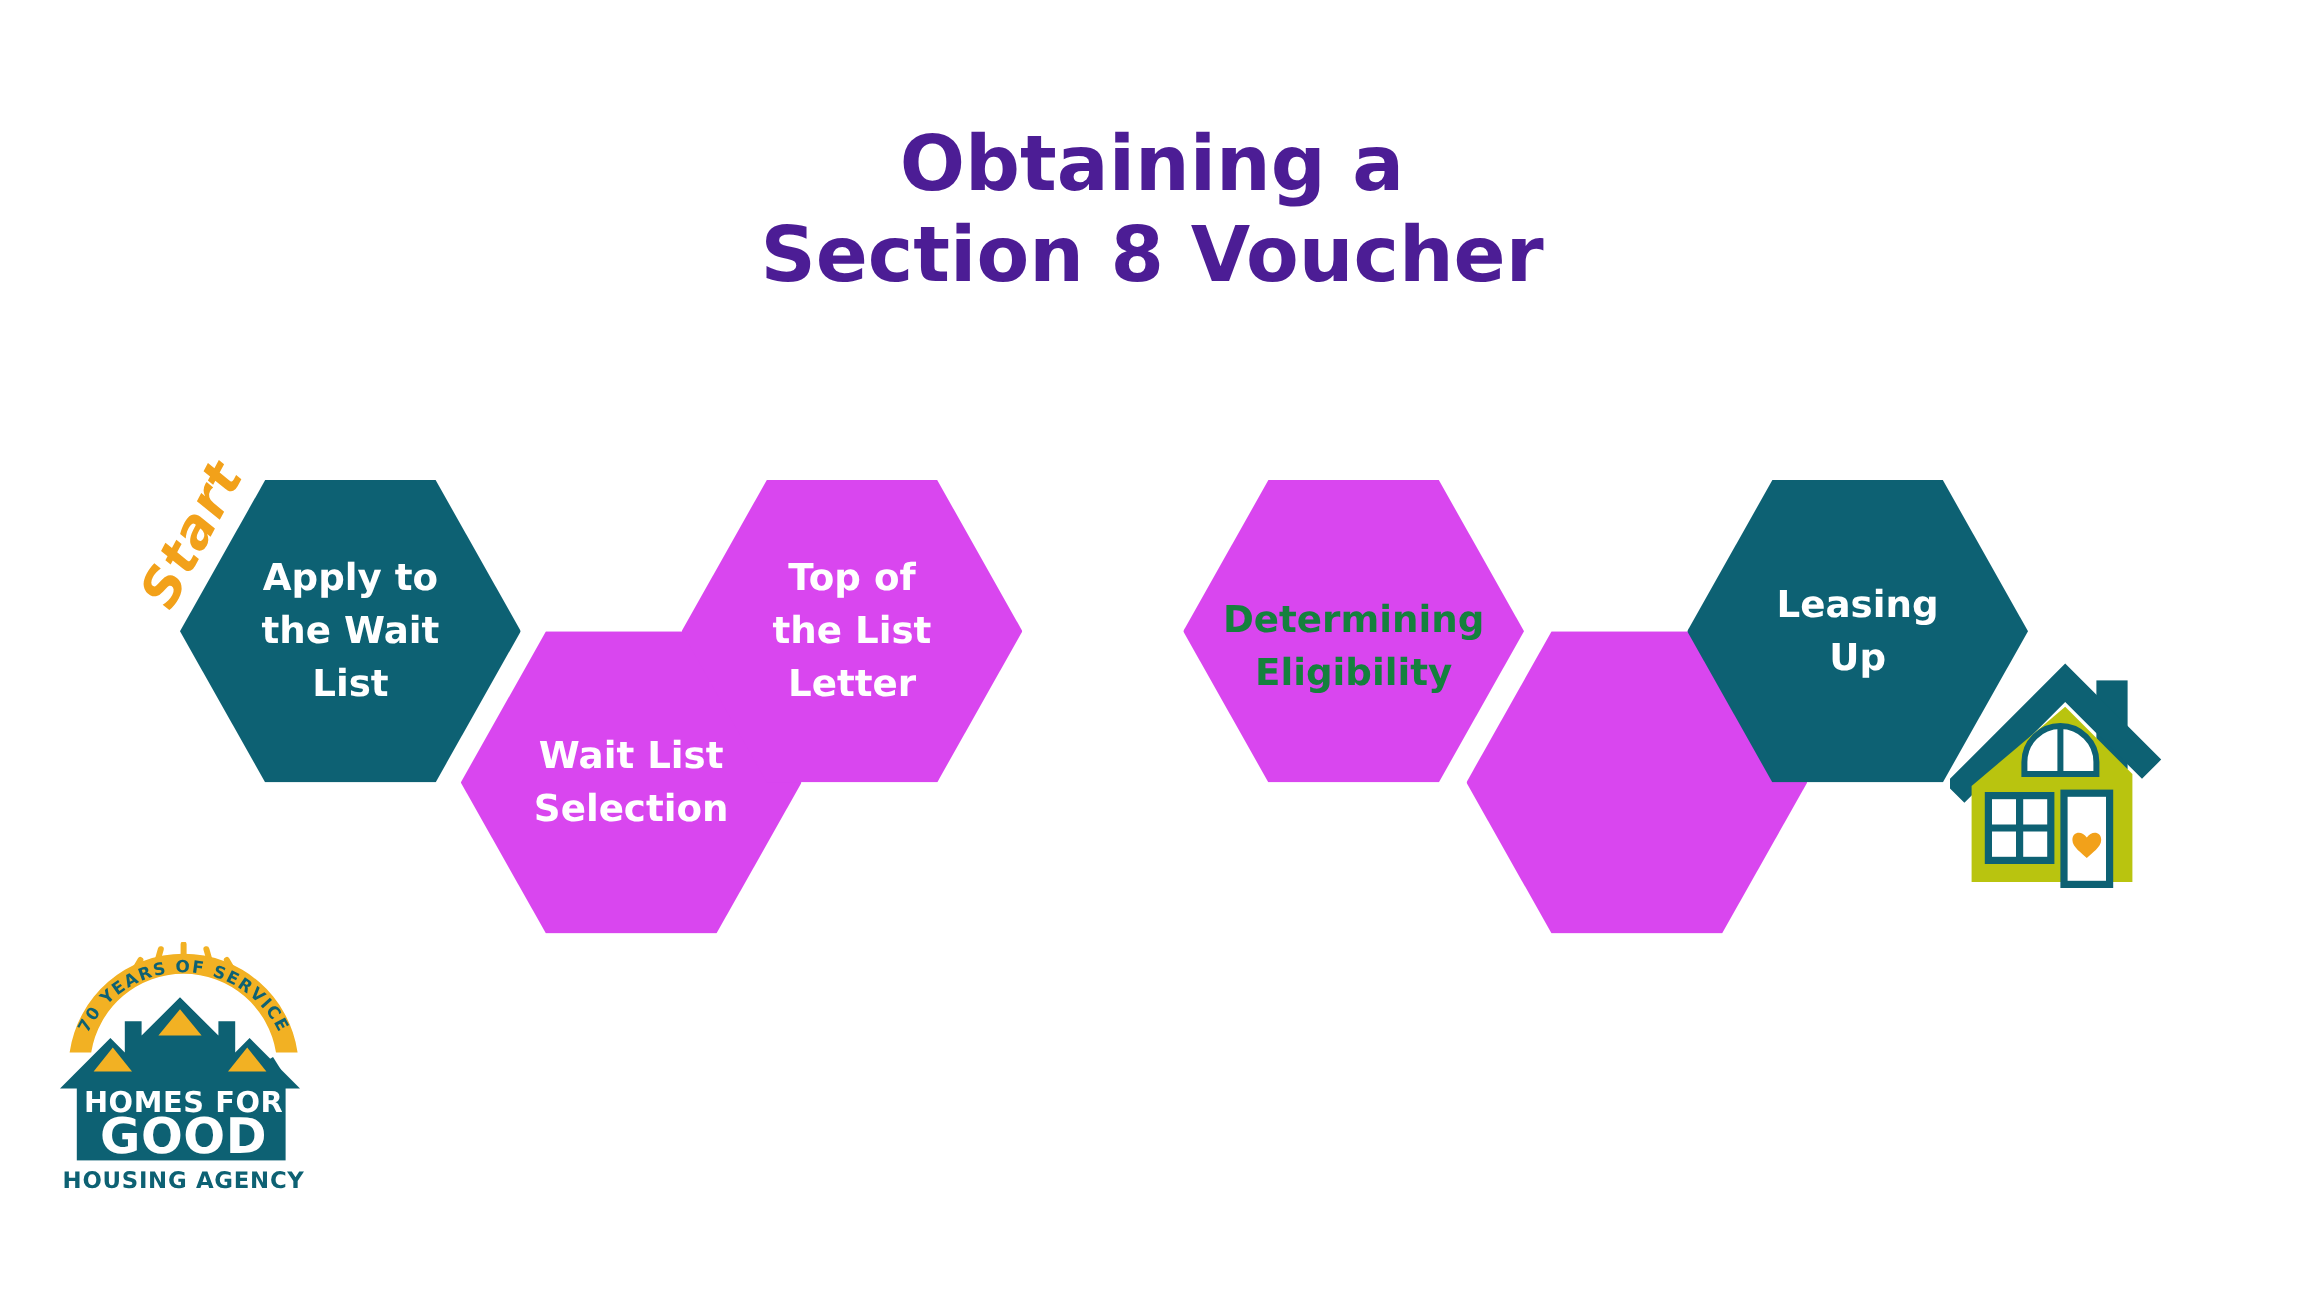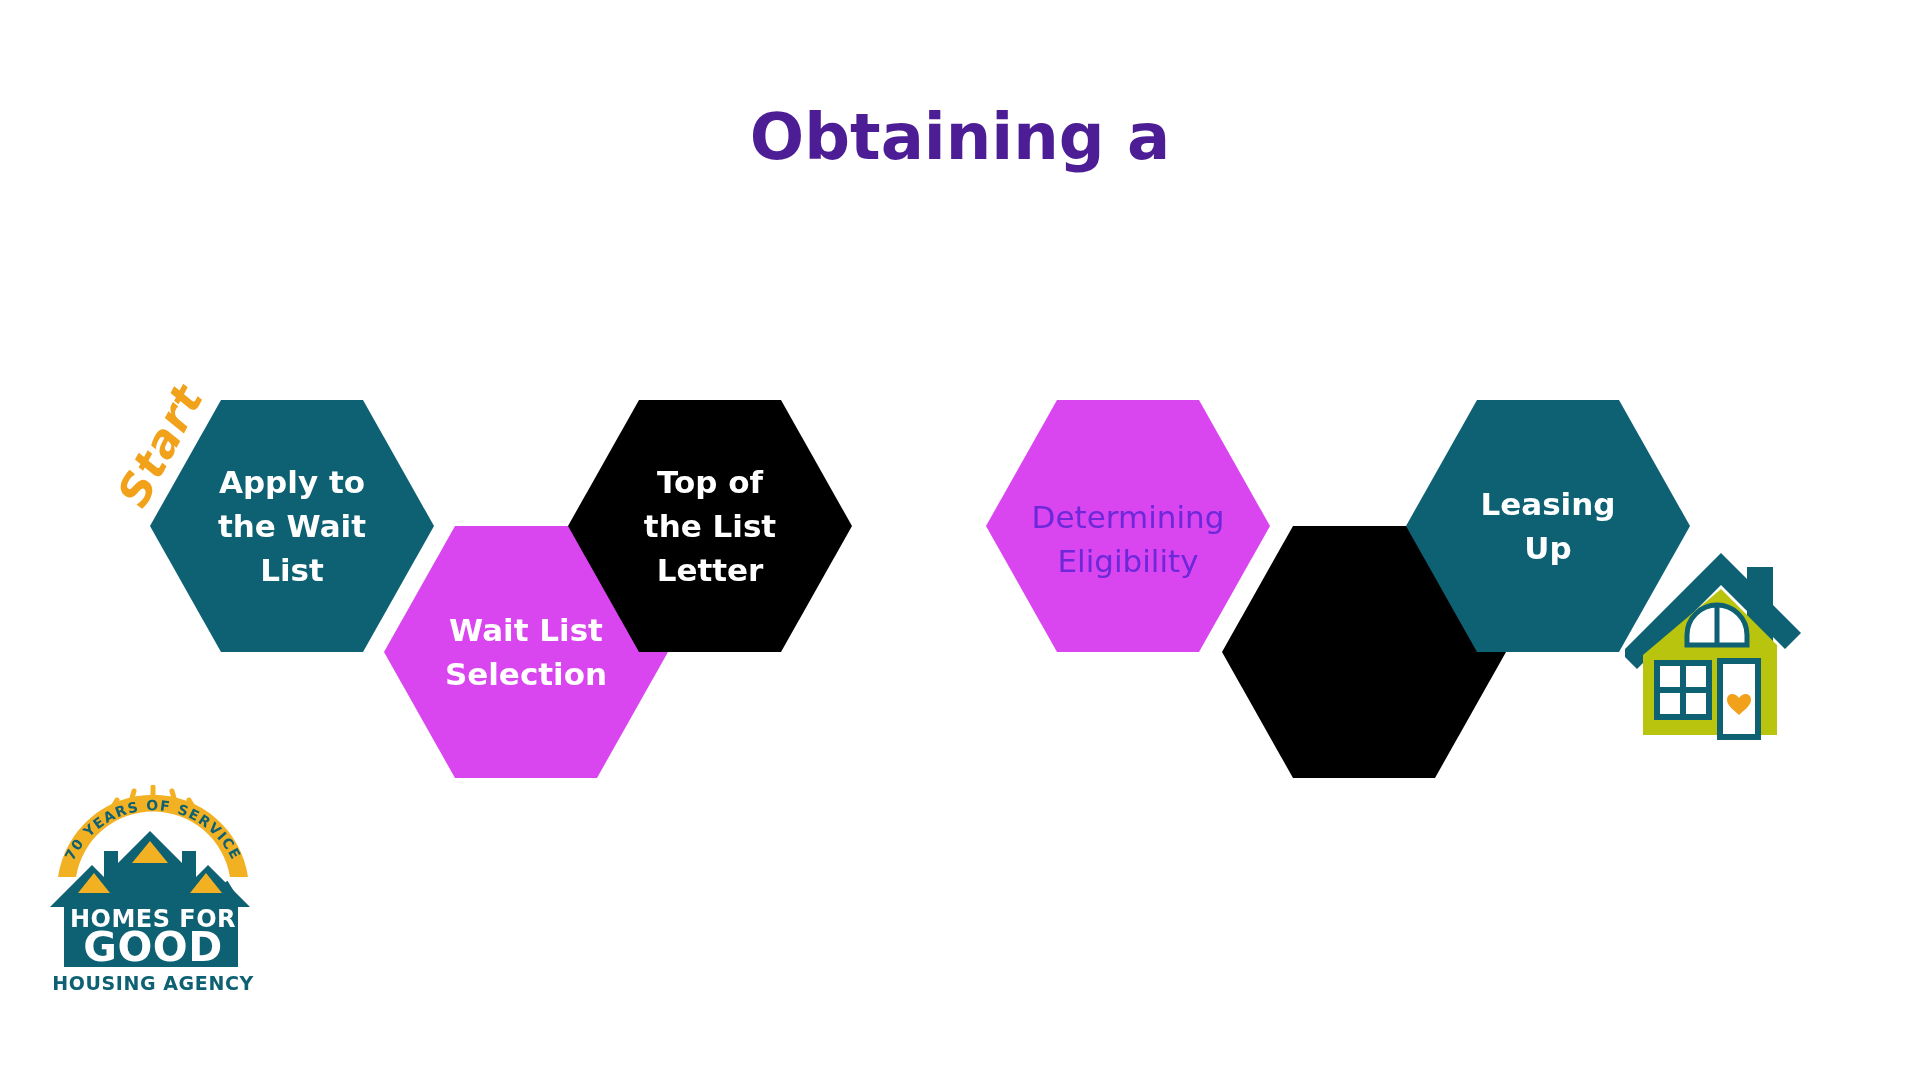--- a/index.html
+++ b/index.html
@@ -66,27 +66,27 @@
     line-height: 1.42;
     text-align: center;
     width: 330px;
     white-space: pre-line;
     position: relative;
     z-index: 5;
     pointer-events: none;
   }
   .hex.teal  { background: #0d6173; }
   .hex.green { background: #d946ef; }
-  .hex.orange{ background: #000000; }
+  .hex.orange{ background: #d946ef; }
 
   
   .hex-label-overlay {
     position: absolute;
-    color: #6d28d9;
-    font-weight: normal;
+    color: #15803d;
+    font-weight: bold;
     font-size: 31px;
     line-height: 1.42;
     text-align: center;
     white-space: pre-line;
     pointer-events: none;
   }
 
   
   #start-label {
     position: absolute;
@@ -107,20 +107,21 @@
   
   #logo { position: absolute; left: 48px; top: 785px; }
 </style>
 </head>
 <body>
 
 <div id="stage">
 
   <div id="title-block">
     <span class="title-line l1">Obtaining a</span>
+    <span class="title-line l2">Section 8 Voucher</span>
   </div>
 
   <div id="start-label">Start</div>
 
   <div id="flow">
 
     <div class="hex teal" style="left:150px; top:400px; z-index:7;">
       <div class="hex-label">Apply to
 the Wait
 List</div>

